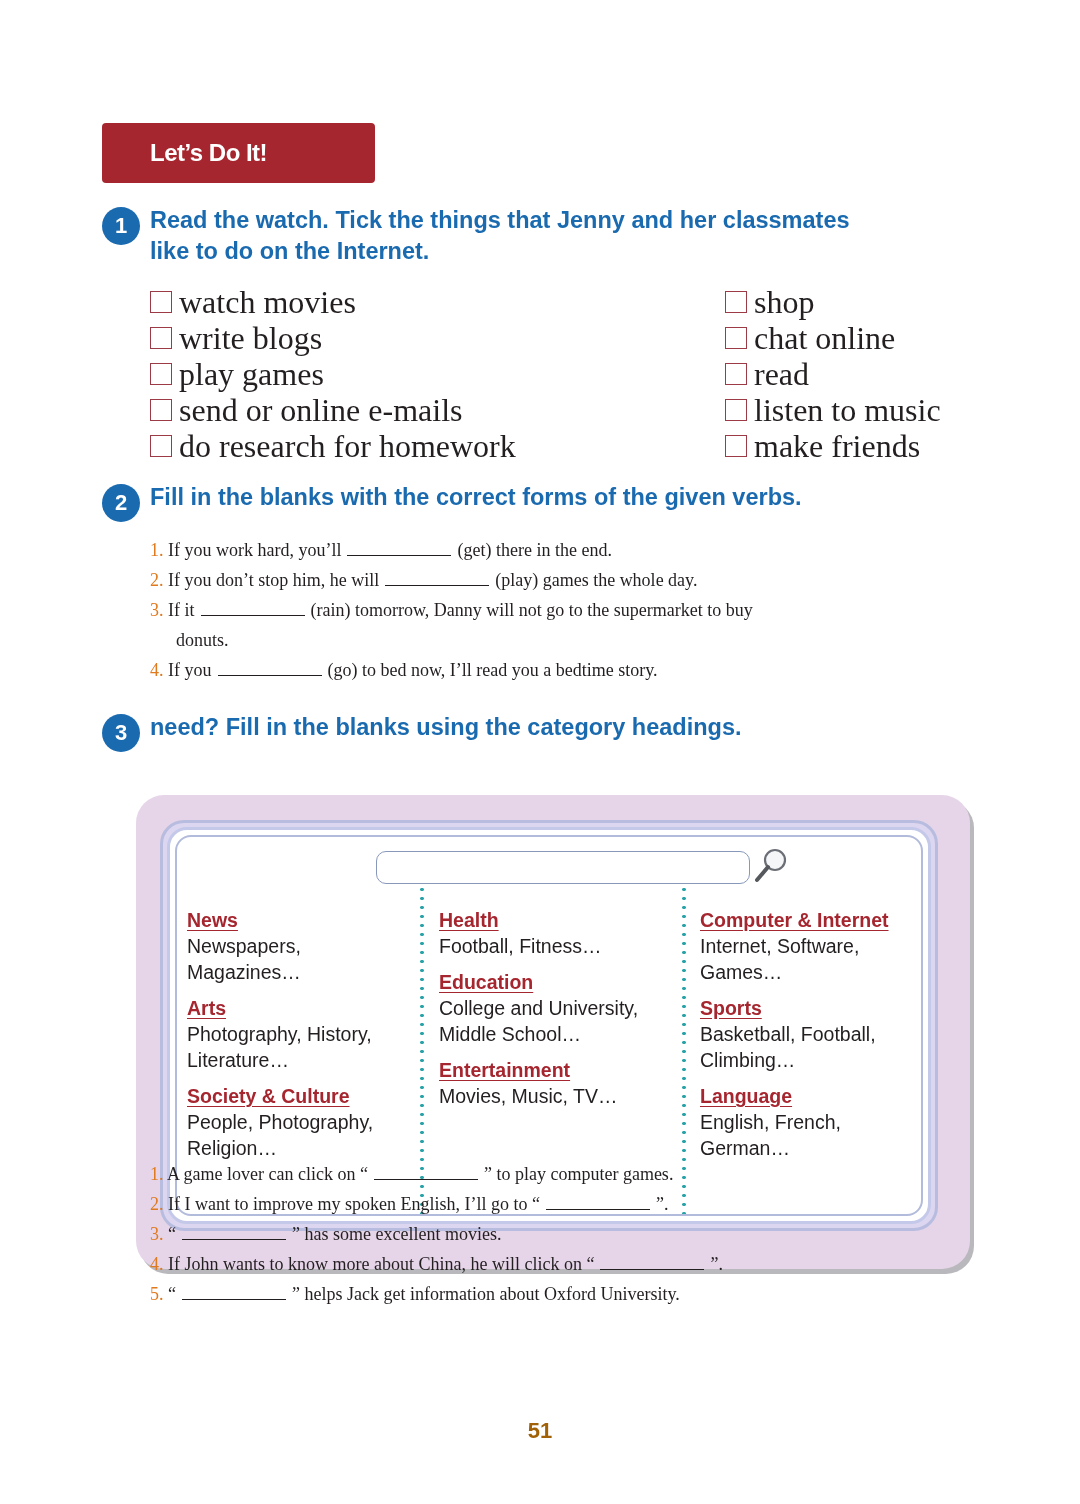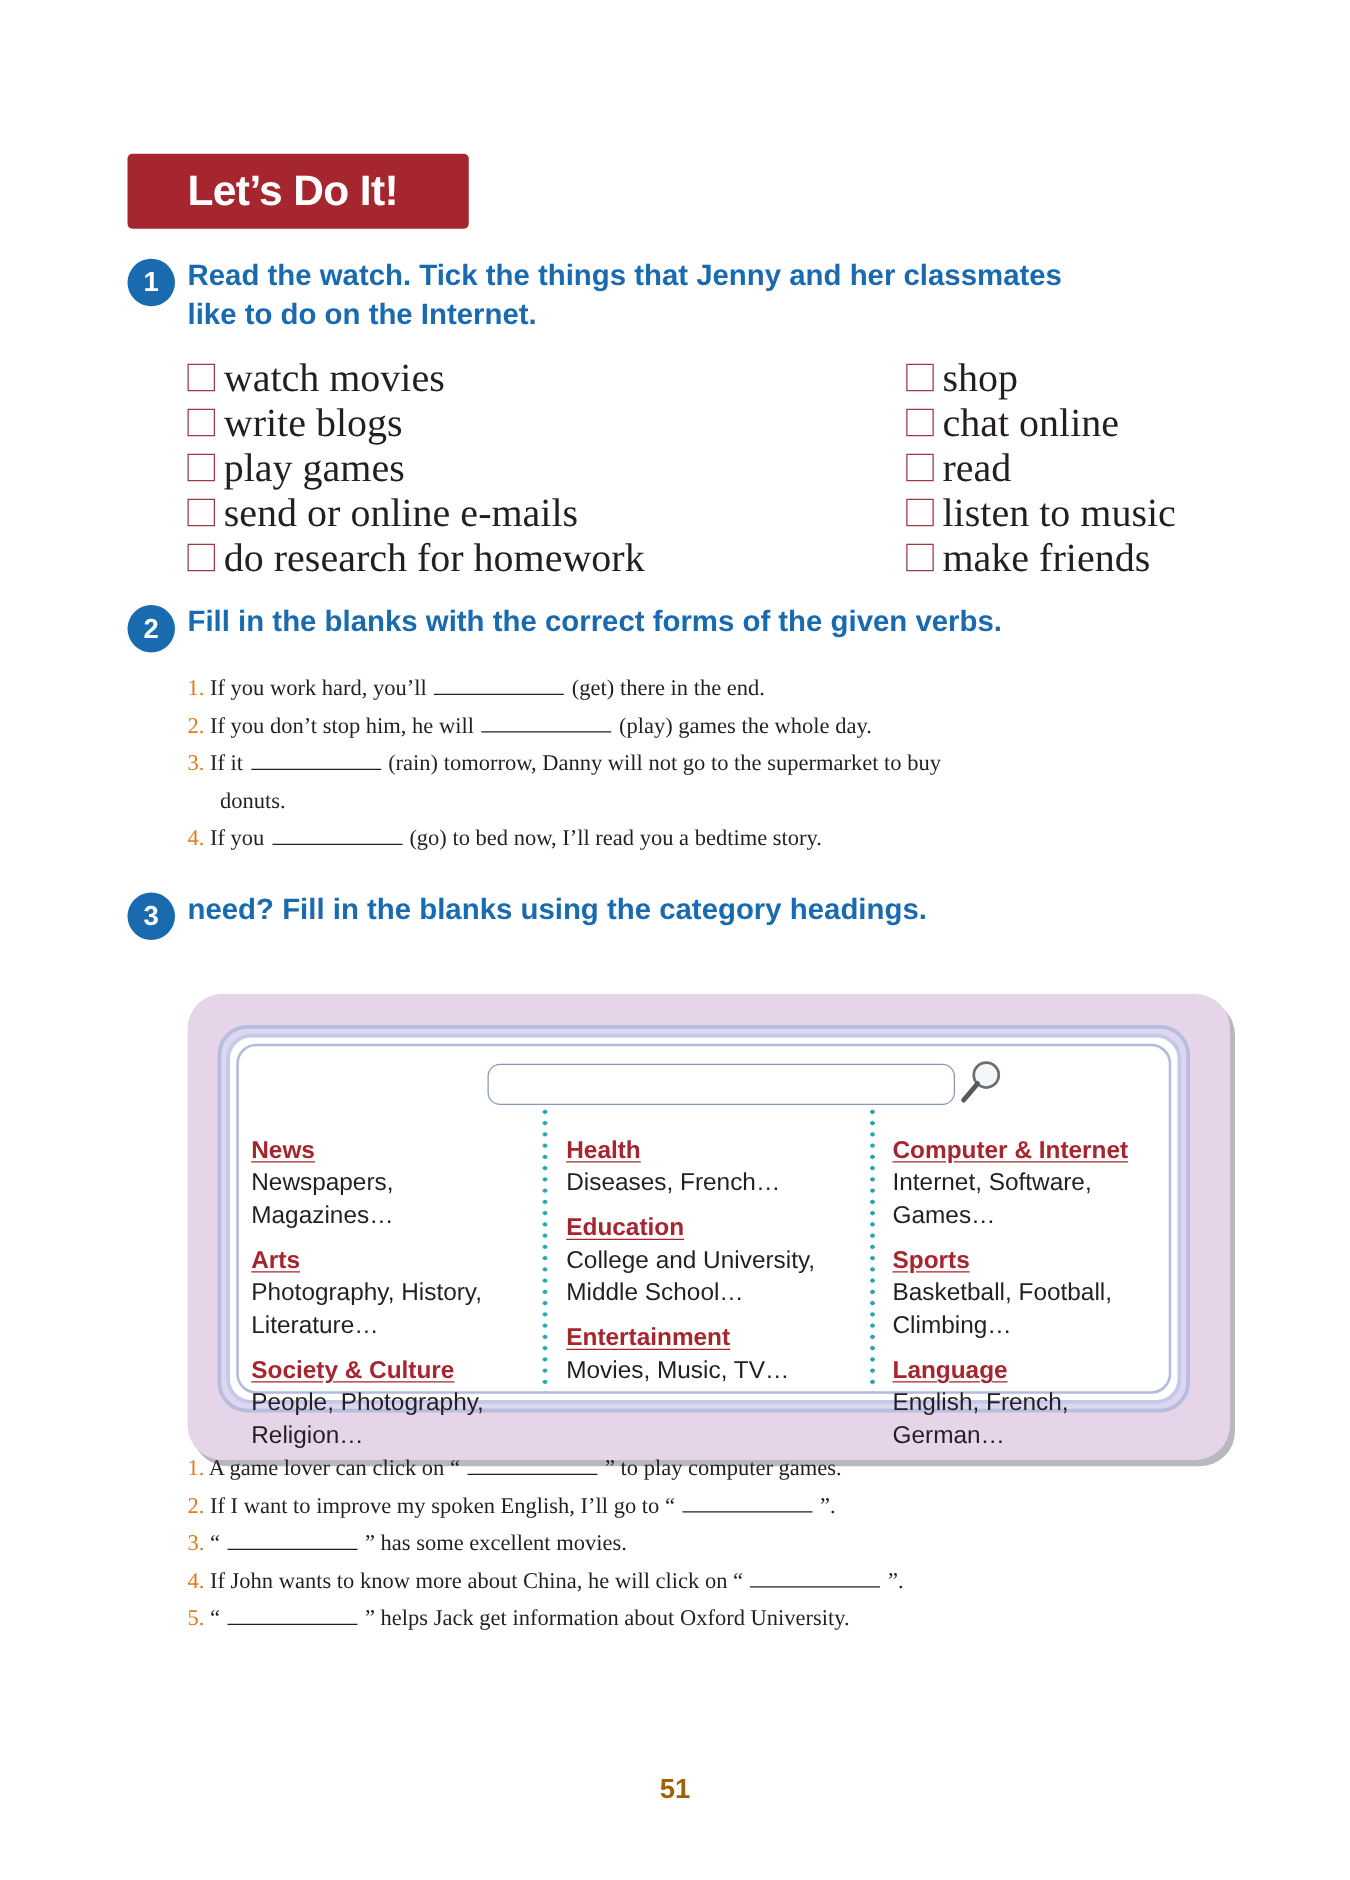--- a/index.html
+++ b/index.html
@@ -3,21 +3,21 @@
 <meta charset="utf-8">
 <style>
   * { box-sizing: border-box; margin: 0; padding: 0; }
   html, body { width: 1080px; height: 1504px; background: #ffffff; }
   body { position: relative; font-family: "Liberation Serif", serif; color: #231f20; overflow: hidden; }
 
   .banner {
     position: absolute; left: 102px; top: 123px; width: 273px; height: 60px;
     background: #a6262f; border-radius: 4px;
     color: #fff; font-family: "Liberation Sans", sans-serif; font-weight: bold;
-    font-size: 34px; line-height: 60px; padding-left: 48px; letter-spacing: -0.5px;
+    font-size: 24px; line-height: 60px; padding-left: 48px; letter-spacing: -0.5px;
   }
 
   .section-head {
     position: absolute; left: 102px; display: flex; align-items: flex-start;
     font-family: "Liberation Sans", sans-serif; font-weight: bold; color: #1a6ab0;
     font-size: 23.5px; line-height: 31px;
   }
   .num-badge {
     width: 38px; height: 38px; border-radius: 50%; background: #1a6ab0; color: #fff;
     font-size: 22px; line-height: 38px; text-align: center; flex: none; margin-top: 2px;
@@ -31,21 +31,21 @@
   }
 
   .numlist { position: absolute; left: 150px; font-size: 18px; line-height: 30px; }
   .numlist .row { white-space: nowrap; }
   .numlist .n { color: #e07a1f; }
   .numlist .cont { padding-left: 26px; }
   .blank { display: inline-block; width: 104px; border-bottom: 1.5px solid #231f20; height: 20px; vertical-align: baseline; margin: 0 6px; }
 
   
   .frame-outer {
-    position: absolute; left: 150px; top: 795px; width: 834px; height: 373px;
+    position: absolute; left: 136px; top: 795px; width: 834px; height: 474px;
     background: #e6d5e8; border-radius: 28px;
     box-shadow: 4px 5px 0 #b9b9bd;
     text-decoration: underline;
   }
   .frame-ring1 {
     position: absolute; left: 24px; top: 25px; right: 32px; bottom: 38px;
     border: 3px solid #b8bde0; border-radius: 24px; background: #dcd6f0;
   }
   .frame-ring2 {
     position: absolute; left: 4px; top: 4px; right: 4px; bottom: 4px;
@@ -193,21 +193,21 @@
           <div class="cat">
             <div class="cat-title">Society &amp; Culture</div>
             <div>People, Photography,</div>
             <div>Religion…</div>
           </div>
         </div>
 
         <div class="cat-col" style="left:262px;">
           <div class="cat">
             <div class="cat-title">Health</div>
-            <div>Diseases, French…</div>
+            <div>Football, Fitness…</div>
           </div>
           <div class="cat">
             <div class="cat-title">Education</div>
             <div>College and University,</div>
             <div>Middle School…</div>
           </div>
           <div class="cat">
             <div class="cat-title">Entertainment</div>
             <div>Movies, Music, TV…</div>
           </div>

